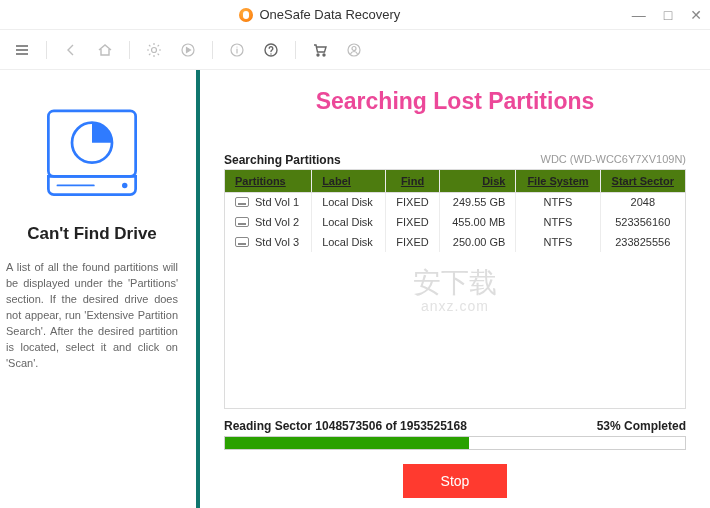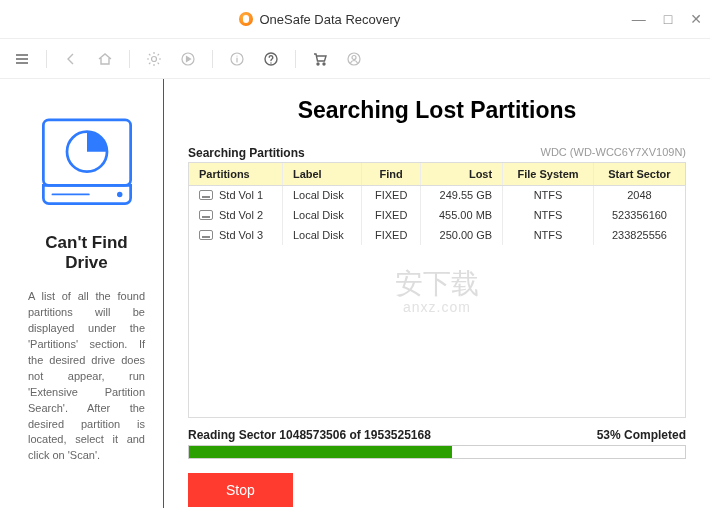--- a/index.html
+++ b/index.html
@@ -1,63 +1,63 @@
 <!DOCTYPE html>
 <html><head>
 <meta charset="utf-8">
 <style>
 * { margin: 0; padding: 0; box-sizing: border-box; font-family: -apple-system, "Segoe UI", Arial, sans-serif; }
 body { width: 710px; height: 508px; background: #fff; overflow: hidden; }
 
 
-.titlebar { height: 39px; display: flex; align-items: center; padding: 0 8px; border-bottom: 1px solid #eee; }
+.titlebar { height: 30px; display: flex; align-items: center; padding: 0 8px; border-bottom: 1px solid #eee; }
 .titlebar .title-center { flex: 1; display: flex; align-items: center; justify-content: center; gap: 6px; font-size: 13px; color: #333; }
 .titlebar .logo-dot { width: 14px; height: 14px; border-radius: 50%; background: radial-gradient(circle at 40% 35%, #ffb347, #ff8c1a 60%, #e06a00); display: inline-flex; align-items: center; justify-content: center; }
 .titlebar .logo-inner { width: 6px; height: 8px; border-radius: 3px; background: #fff; }
 .win-controls { display: flex; gap: 18px; margin-left: auto; color: #888; font-size: 14px; }
 .win-controls span { cursor: pointer; line-height: 1; }
 
 
 .toolbar { height: 40px; display: flex; align-items: center; padding: 0 8px; gap: 6px; border-bottom: 1px solid #eee; }
 .toolbar .btn { width: 28px; height: 28px; display: flex; align-items: center; justify-content: center; color: #bdbdbd; cursor: pointer; }
 .toolbar .btn.dark { color: #666; }
 .toolbar .sep { width: 1px; height: 18px; background: #e4e4e4; margin: 0 4px; }
 .toolbar svg { width: 16px; height: 16px; }
 
 
 .main { display: flex; height: calc(508px - 30px - 40px); }
-.side { width: 164px; padding: 30px 18px 0 28px; border-right: 1px solid #0f766e; text-align: center; }
+.side { width: 200px; padding: 30px 18px 0 6px; border-right: 4px solid #0f766e; text-align: center; }
 .drive-illus { width: 110px; height: 100px; margin: 0 auto 20px; }
 .side h2 { font-size: 17px; font-weight: 600; color: #222; margin-bottom: 16px; }
 .side p { font-size: 11px; color: #666; line-height: 1.45; text-align: justify; }
 
 .content { flex: 1; padding: 18px 24px 10px 24px; display: flex; flex-direction: column; }
-.content h1 { text-align: center; font-size: 23px; font-weight: 600; color: #000000; margin-bottom: 22px; }
+.content h1 { text-align: center; font-size: 23px; font-weight: 600; color: #ec4899; margin-bottom: 38px; }
 .table-head { display: flex; align-items: flex-start; justify-content: space-between; font-size: 12px; margin-bottom: 2px; }
 .table-head .sh { font-weight: 700; color: #222; }
 .table-head .disk { color: #9a9a9a; font-size: 11px; }
 
 .table-wrap { border: 1px solid #dcdcdc; flex: 1; min-height: 200px; overflow: auto; background: #fff; position: relative; }
 .tbl { width: 100%; border-collapse: collapse; font-size: 11px; }
-.tbl th { text-align: left; font-weight: 700; color: #222; border-bottom: 1px solid #dcdcdc; padding: 3px 10px; background: #fef9c3; height: 22px; }
+.tbl th { text-align: left; font-weight: 700; color: #222; border-bottom: 1px solid #dcdcdc; padding: 3px 10px; background: #4d7c0f; height: 22px; text-decoration: underline; }
 .tbl th + th, .tbl td + td { border-left: 1px solid #ececec; }
 .tbl td { padding: 2px 10px; color: #333; height: 20px; }
 .tbl td.center, .tbl th.center { text-align: center; }
 .tbl td.right, .tbl th.right { text-align: right; }
 .drive-mini { display: inline-block; width: 14px; height: 10px; border: 1px solid #8a8a8a; border-radius: 2px; margin-right: 6px; vertical-align: -1px; position: relative; }
 .drive-mini::after { content: ""; position: absolute; left: 2px; right: 2px; bottom: 1px; height: 2px; background: #8a8a8a; }
 
 .watermark { position: absolute; left: 50%; top: 50%; transform: translate(-50%, -45%); font-size: 28px; color: #ddd; text-align: center; pointer-events: none; line-height: 1.1; }
 .watermark small { display: block; font-size: 14px; color: #e2e2e2; letter-spacing: 1px; }
 
 .progress-row { margin-top: 10px; display: flex; align-items: center; justify-content: space-between; font-size: 12px; color: #222; font-weight: 700; }
 .progress-bar { height: 14px; border: 1px solid #cfcfcf; background: #fff; margin-top: 3px; position: relative; }
 .progress-fill { height: 100%; background: #2aa100; }
 
-.footer { margin-top: 14px; display: flex; justify-content: flex-start; }
+.footer { margin-top: 14px; display: flex; justify-content: center; }
 .stop-btn { background: #ff3a2f; color: #fff; border: none; padding: 9px 38px; font-size: 14px; cursor: pointer; }
 </style>
 </head>
 <body>
 
 <div class="titlebar">
   <div class="title-center">
     <span class="logo-dot">
         <span class="logo-inner"></span>
       </span>
@@ -156,21 +156,21 @@
       <span class="disk">WDC (WD-WCC6Y7XV109N)</span>
     </div>
 
     <div class="table-wrap">
       <table class="tbl">
         <thead>
           <tr>
             <th>Partitions</th>
             <th>Label</th>
             <th class="center">Find</th>
-            <th class="right">Lost</th>
+            <th class="right">Disk</th>
             <th class="center">File System</th>
             <th class="center">Start Sector</th>
           </tr>
         </thead>
         <tbody id="rows">
             <tr>
               <td><span class="drive-mini"></span>Std Vol 1</td>
               <td>Local Disk</td>
               <td class="center">FIXED</td>
               <td class="right">249.55 GB</td>

